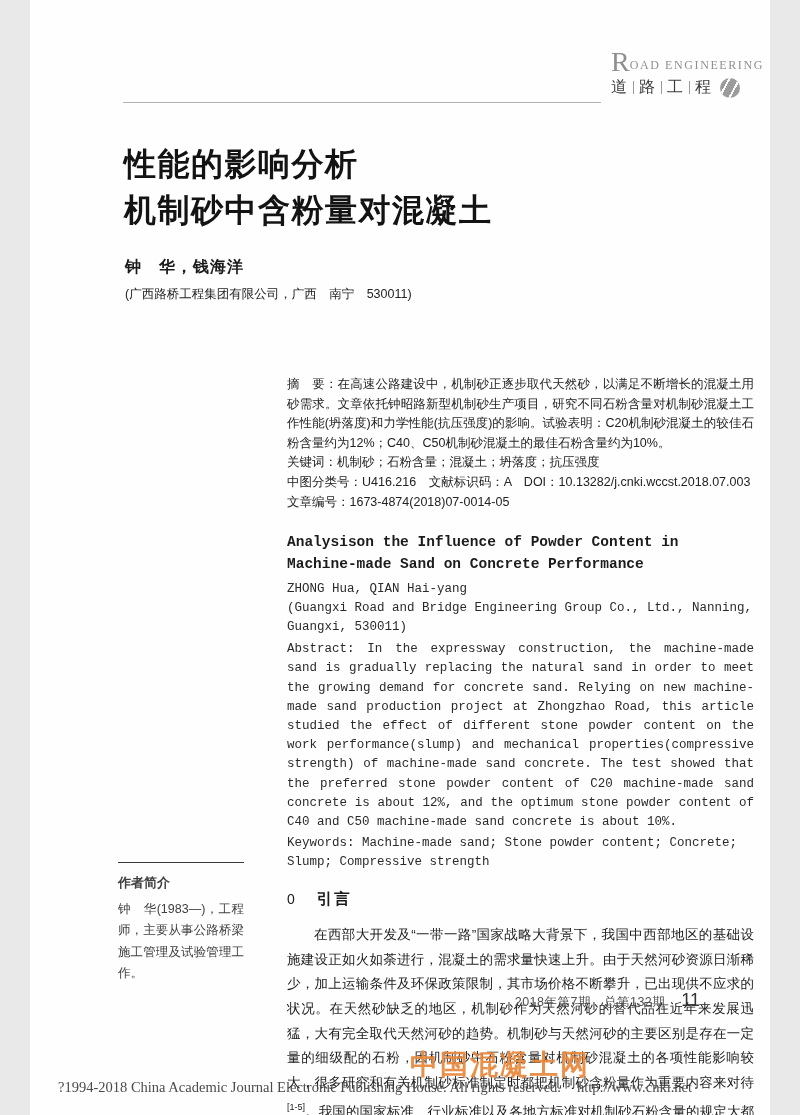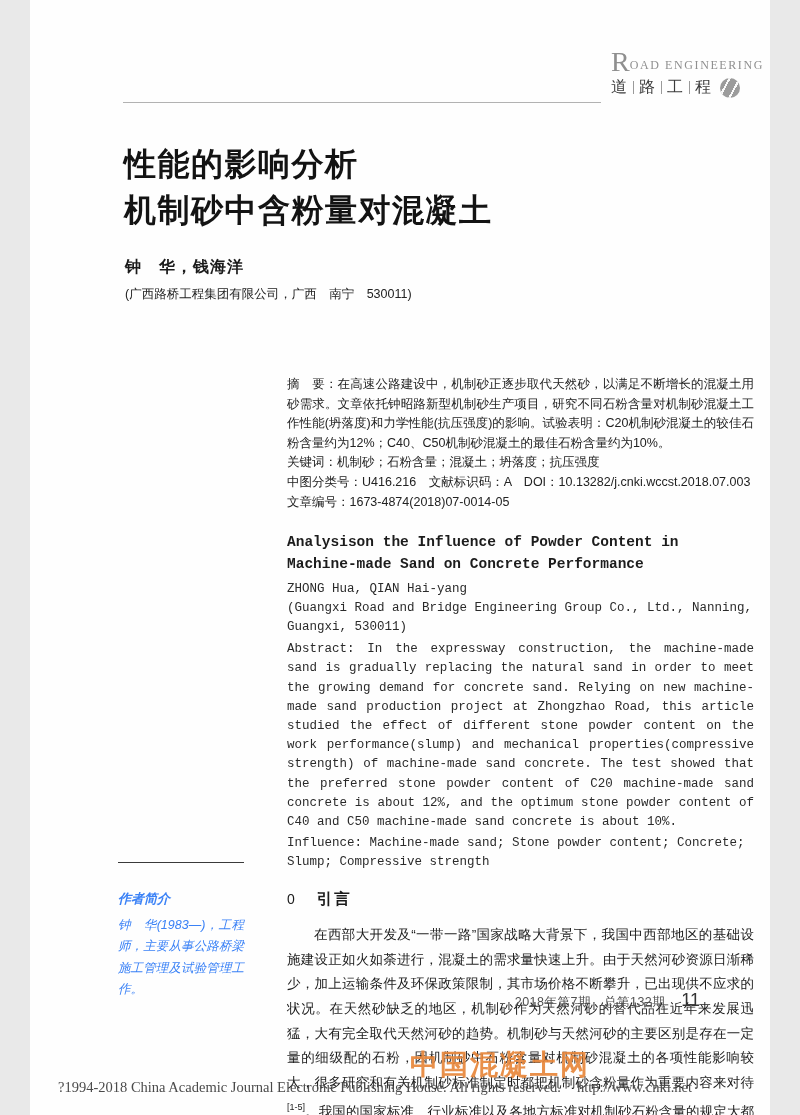--- a/index.html
+++ b/index.html
@@ -41,21 +41,21 @@
   .en-keywords { margin-top:2px; font-size:12.5px; line-height:19px; }
 
   .section-heading { margin-top:17px; font-size:15.5px; color:#1a1a1a; display:flex; align-items:baseline; }
   .sec-num { font-weight:normal; font-size:14px; }
   .sec-title { font-weight:bold; margin-left:22px; letter-spacing:2px; }
 
   .body-para { margin-top:13px; font-size:13.5px; line-height:24.6px; text-align:justify; text-indent:2em; color:#1c1c1c; }
   .body-para sup { font-size:9px; }
 
   
-  .bio { position:absolute; left:88px; top:862px; width:126px; border-top:1.5px solid #3a3a3a; padding-top:25px; font-size:12.5px; line-height:21.5px; color:#3b82f6;font-style:italic; }
+  .bio { position:absolute; left:88px; top:862px; width:126px; border-top:1.5px solid #3a3a3a; padding-top:9px; font-size:12.5px; line-height:21.5px; color:#404040; }
   .bio-title { font-weight:bold; font-size:13px; margin-bottom:5px; }
   .bio-text { text-align:justify; }
 
   
   .page-footer { position:absolute; top:990px; right:70px; display:flex; align-items:baseline; }
   .issue-info { font-size:12.5px; color:#4f4f4f; letter-spacing:.5px; }
   .page-num { font-size:18px; color:#333; margin-left:16px;text-align:right; }
 
   
   .watermark { position:absolute; left:332px; top:1046px; font-size:28px; font-weight:bold; color:#e8873b; letter-spacing:2px; z-index:2; opacity:.92;margin-left:48px; }
@@ -96,21 +96,21 @@
     <p class="kw-zh"><span>关键词：</span><span>机制砂；石粉含量；混凝土；坍落度；抗压强度</span></p>
 
     <p class="meta-line">中图分类号：U416.216　文献标识码：A　DOI：10.13282/j.cnki.wccst.2018.07.003</p>
     <p class="meta-line">文章编号：1673-4874(2018)07-0014-05</p>
 
     <div class="en-block">
       <p class="en-title">Analysison the Influence of Powder Content in Machine-made Sand on Concrete Performance</p>
       <p class="en-authors">ZHONG Hua, QIAN Hai-yang</p>
       <p class="en-affil">(Guangxi Road and Bridge Engineering Group Co., Ltd., Nanning, Guangxi, 530011)</p>
       <p class="en-abstract">Abstract: In the expressway construction, the machine-made sand is gradually replacing the natural sand in order to meet the growing demand for concrete sand. Relying on new machine-made sand production project at Zhongzhao Road, this article studied the effect of different stone powder content on the work performance(slump) and mechanical properties(compressive strength) of machine-made sand concrete. The test showed that the preferred stone powder content of C20 machine-made sand concrete is about 12%, and the optimum stone powder content of C40 and C50 machine-made sand concrete is about 10%.</p>
-      <p class="en-keywords">Influence: Machine-made sand; Stone powder content; Concrete; Slump; Compressive strength</p>
+      <p class="en-keywords">Keywords: Machine-made sand; Stone powder content; Concrete; Slump; Compressive strength</p>
     </div>
 
     <div class="section-heading">
       <span class="sec-num">0</span>
       <span class="sec-title">引言</span>
     </div>
 
     <p class="body-para"><span>在西部大开发及“一带一路”国家战略大背景下，我国中西部地区的基础设施建设正如火如荼进行，混凝土的需求量快速上升。由于天然河砂资源日渐稀少，加上运输条件及环保政策限制，其市场价格不断攀升，已出现供不应求的状况。在天然砂缺乏的地区，机制砂作为天然河砂的替代品在近年来发展迅猛，大有完全取代天然河砂的趋势。机制砂与天然河砂的主要区别是存在一定量的细级配的石粉，因机制砂中石粉含量对机制砂混凝土的各项性能影响较大，很多研究和有关机制砂标准制定时都把机制砂含粉量作为重要内容来对待</span><sup>[1-5]</sup><span>。我国的国家标准、行业标准以及各地方标准对机制砂石粉含量的规定大都是按照混凝土强度等级的不同来划分的。我国各地方和行业标准对混凝土用机制砂中石粉含量限值的规定</span></p>
 
   </div>

